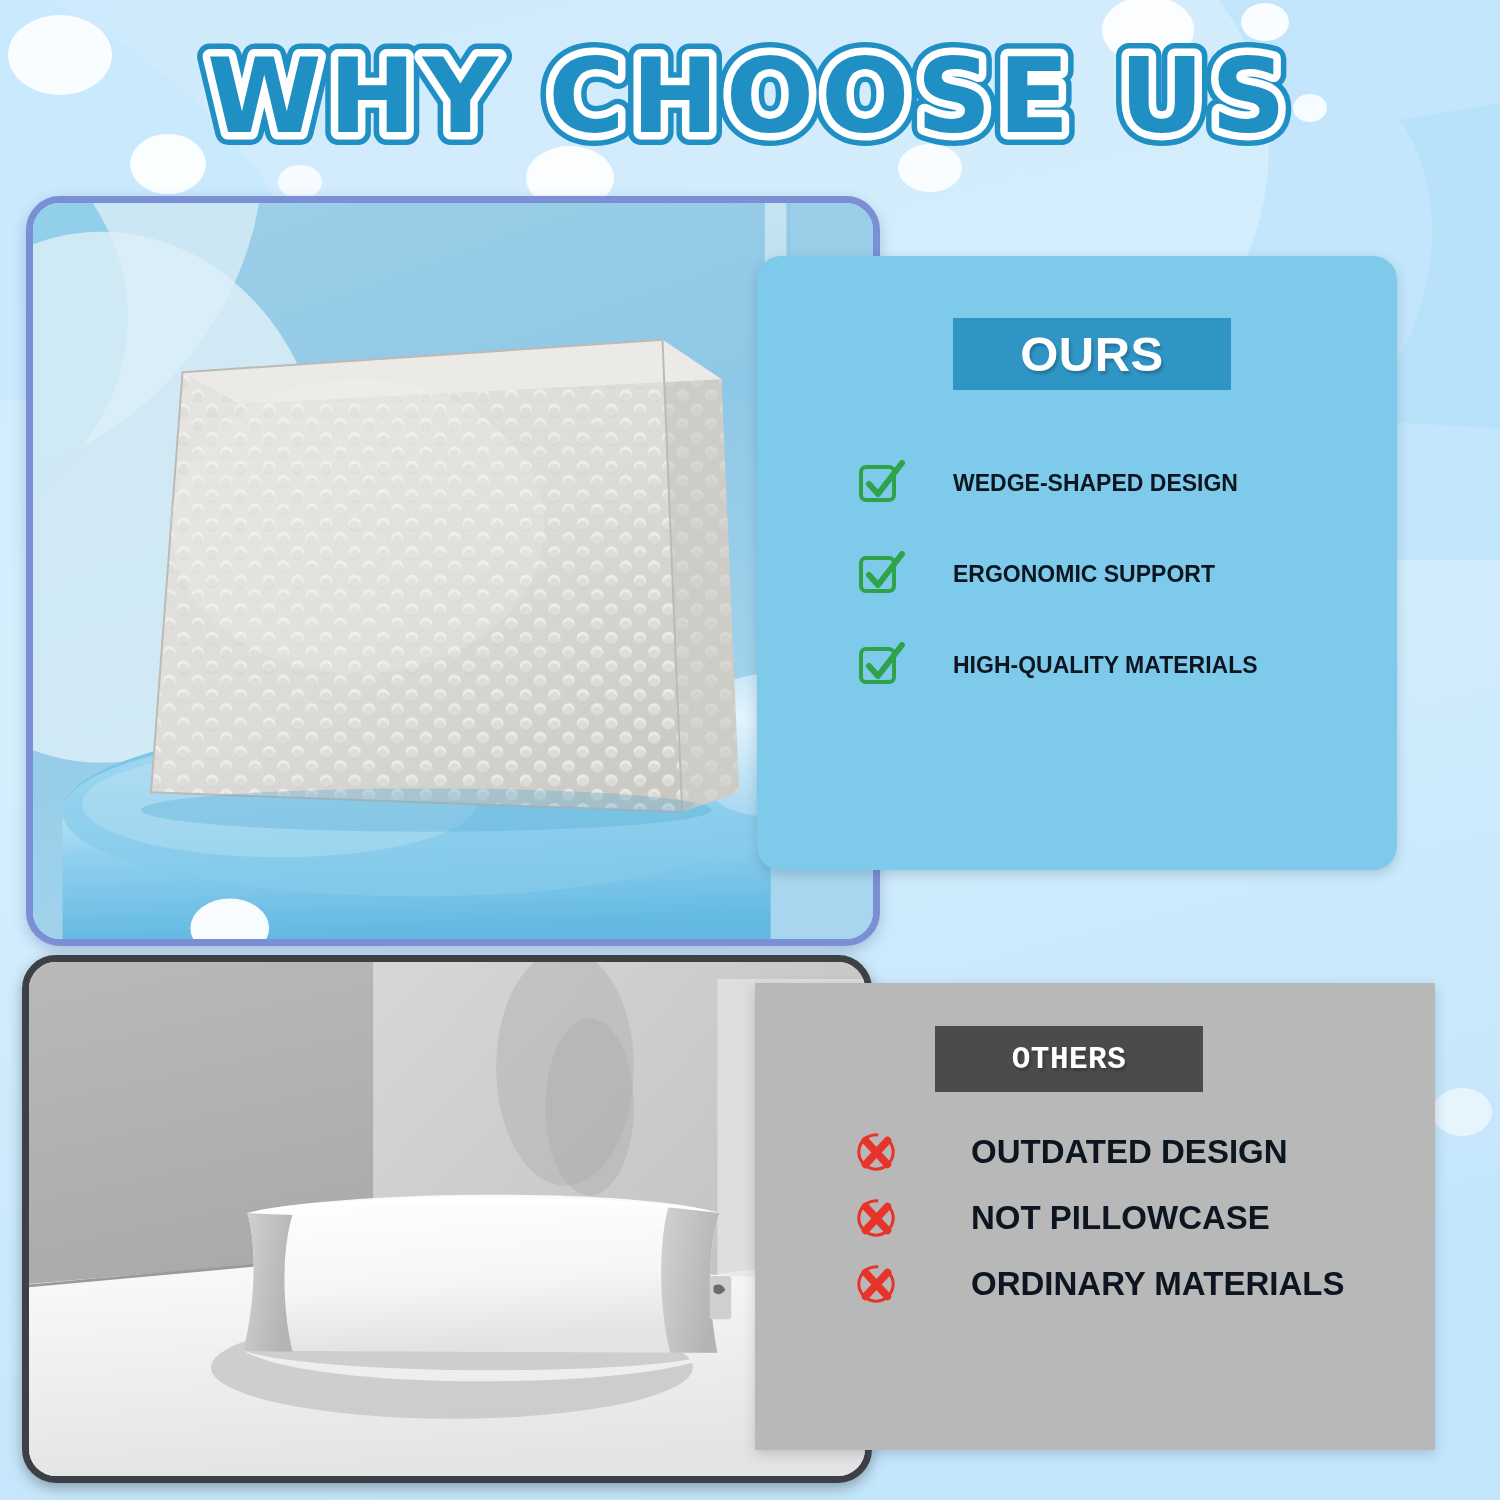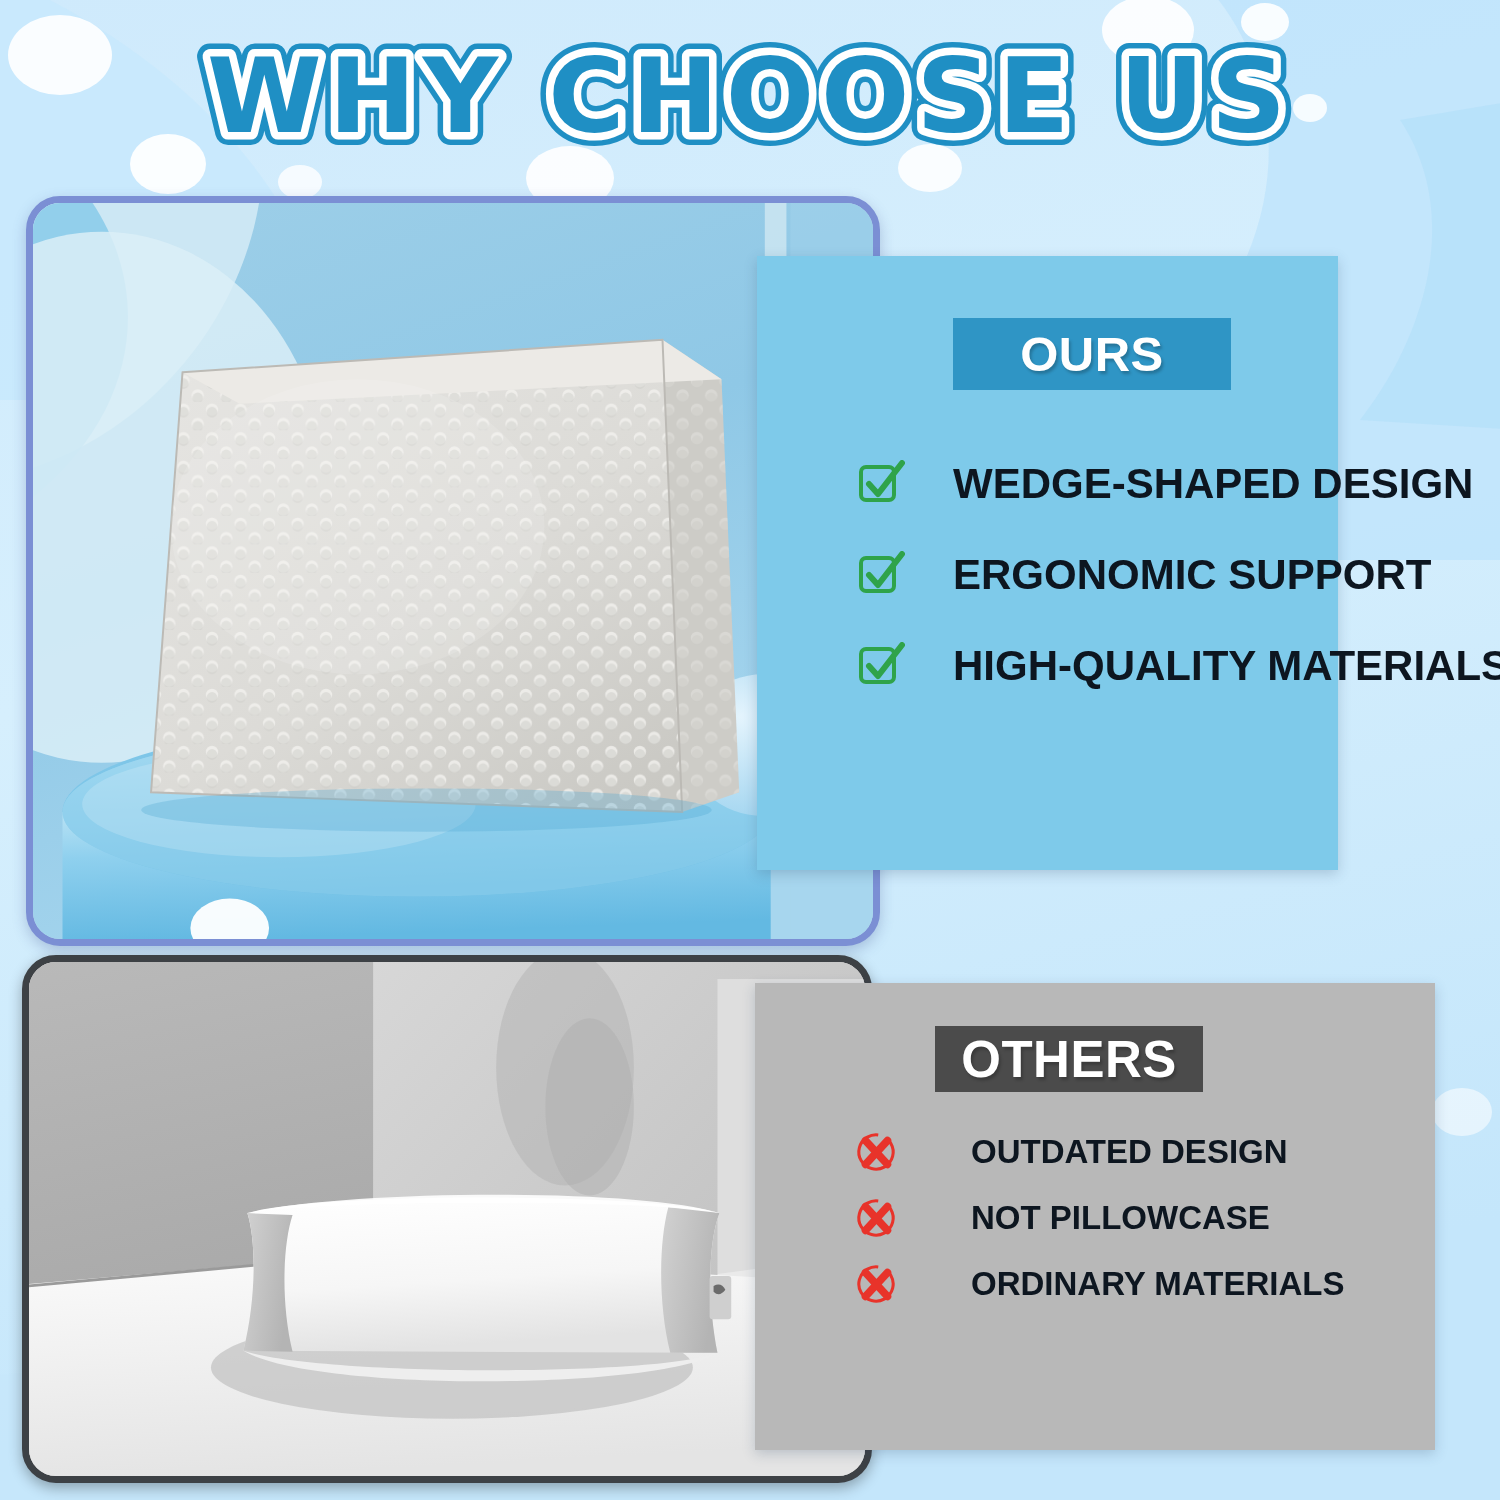--- a/index.html
+++ b/index.html
@@ -40,53 +40,54 @@
     z-index:2;
   }
   .photo-svg{ position:absolute; inset:0; width:100%; height:100%; }
 
   
   .panel{
     position:absolute; z-index:4;
     box-shadow:0 4px 12px rgba(40,70,100,.22);
   }
   #panel-ours{
-    left:757px; top:256px; width:581px; height:614px;
+    left:757px; top:256px; width:640px; height:614px;
     background:#7ecaea;
+    border-radius:24px;
   }
   #panel-others{
     left:755px; top:983px; width:680px; height:467px;
     background:#b8b8b8;
   }
 
   .badge{
     display:inline-flex; align-items:center; justify-content:center;
     color:#ffffff; font-weight:bold; letter-spacing:.5px;
     text-shadow:2px 3px 3px rgba(0,0,0,.22);
   }
   #badge-ours{
     position:absolute; left:196px; top:62px;
     width:278px; height:72px;
     background:#2f95c5; font-size:49px;
   }
   #badge-others{
     position:absolute; left:180px; top:43px;
     width:268px; height:66px;
-    background:#4b4b4b; font-size:51px;
+    background:#4b4b4b; font-size:31px;font-family:Liberation Mono, monospace;
   }
 
   .feature-list{ position:absolute; list-style:none; }
   #list-ours{ left:100px; top:182px; width:560px; }
   #list-others{ left:100px; top:136px; width:570px; }
 
   .feature-item{
     display:flex; align-items:center;
     color:#0d1620; font-weight:bold;
   }
-  #list-ours .feature-item{ height:91px; font-size:42px; }
+  #list-ours .feature-item{ height:91px; font-size:23px; }
   #list-others .feature-item{ height:66px; font-size:33px;gap:40px; }
 
   .item-icon{ flex:0 0 auto; display:block; }
   #list-ours .item-icon{ width:48px; height:48px; margin-right:48px; }
   #list-others .item-icon{ width:42px; height:42px; margin-right:34px; }
 
   .item-label{ white-space:nowrap; }
 </style>
 </head>
 <body>

